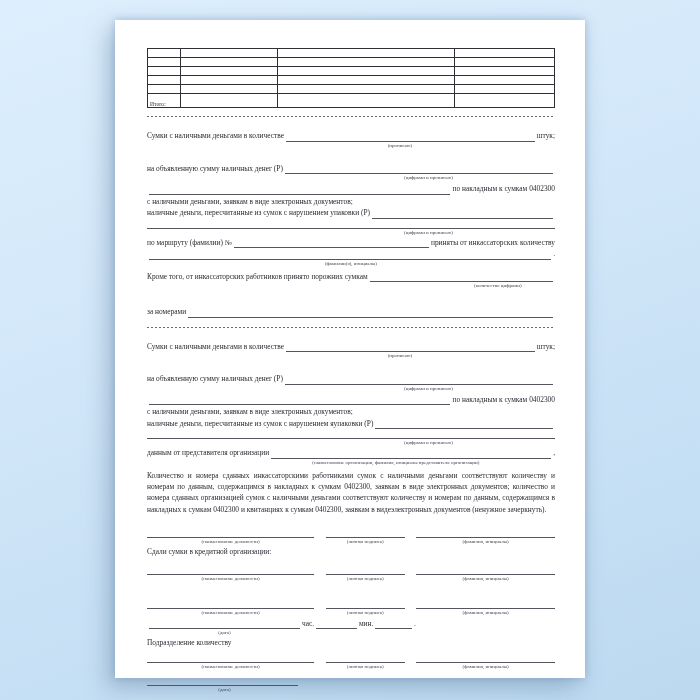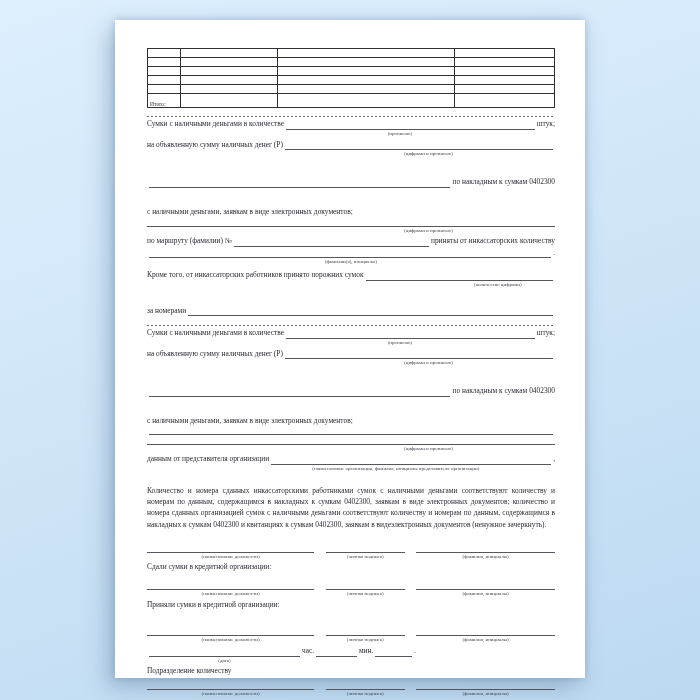--- a/index.html
+++ b/index.html
@@ -20,41 +20,41 @@
   .doc-table { width:100%; border-collapse:collapse; table-layout:fixed; }
   .doc-table td { border:1px solid #2f2f36; height:9px; font-size:5.6px; padding:0 2px; vertical-align:bottom; }
   .doc-table tr.total-row td { height:14px; }
   .c1{width:8%} .c2{width:24%} .c3{width:43.5%} .c4{width:24.5%}
   
   .dashes {
     height:1px; margin-top:8px;
     background-image: repeating-linear-gradient(90deg,#6a6a72 0 2px, transparent 2px 4px);
   }
   
-  .r { display:flex; align-items:flex-end; font-size:7.4px; line-height:10.5px; white-space:nowrap; margin-top:2px; }
+  .r { display:flex; align-items:flex-end; font-size:7.4px; line-height:10.5px; white-space:nowrap; margin-top:14px; }
   .blank { flex:1; border-bottom:0.8px solid #55555e; height:8px; margin:0 2px; }
   .lineonly { height:10px; border-bottom:0.8px solid #55555e; }
   .cap { font-size:5px; line-height:8px; color:#46464e; text-align:center; white-space:nowrap; }
   .cap-propis   { margin-left:34%; width:56%; }
   .cap-cifpro   { margin-left:46%; width:46%; }
   .cap-cifpro2  { margin-left:44%; width:50%; }
   .cap-fam      { margin-left:30%; width:40%; }
   .cap-kol      { margin-left:72%; width:28%; }
   .cap-org      { margin-left:28%; width:66%; }
   .cap-date     { margin-left:6%;  width:26%; }
-  .para { font-size:7.4px; line-height:11.4px; text-align:justify; margin-top:12px; }
+  .para { font-size:7.4px; line-height:11.4px; text-align:justify; margin-top:3px; }
   
   .sigrow  { display:flex; justify-content:space-between; }
   .sigcaps { display:flex; justify-content:space-between; font-size:5px; line-height:8px; color:#46464e; text-align:center; }
   .sw1{width:41%} .sw2{width:19.5%} .sw3{width:34%}
   .sigline { border-bottom:0.8px solid #55555e; height:9px; }
   
   .tb1{flex:0 0 37%} .tb2{flex:0 0 10%} .tb3{flex:0 0 9%}
   .shortline { width:37%; border-bottom:0.8px solid #55555e; height:10px; margin-top:5px; }
-  .mt1{margin-top:1px}.mt2{margin-top:2px}.mt3{margin-top:19px}.mt4{margin-top:4px}
+  .mt1{margin-top:1px}.mt2{margin-top:2px}.mt3{margin-top:2px}.mt4{margin-top:4px}
   .mt6{margin-top:17px}.mt8{margin-top:8px}.mt9{margin-top:9px}.mt14{margin-top:14px}
   .mt5{margin-top:5px}
 </style>
 </head>
 <body>
 
 <div class="paper">
 
   <table class="doc-table">
     <colgroup>
@@ -120,36 +120,40 @@
 
   <div class="r mt3">
     <span class="blank"></span>
     <span>по накладным к сумкам 0402300</span>
   </div>
 
   <div class="r mt3">
     <span>с наличными деньгами, заявкам в виде электронных документов;</span>
   </div>
 
+  <div class="r mt1">
+    <span>наличные деньги, пересчитанные из сумок с нарушением упаковки (Р)</span>
+    <span class="blank"></span>
+  </div>
   <div class="lineonly"></div>
   <div class="cap cap-cifpro2">(цифрами и прописью)</div>
 
   <div class="r mt1">
     <span>по маршруту (фамилии) №</span>
     <span class="blank"></span>
     <span>приняты от инкассаторских количеству</span>
   </div>
   <div class="r mt1">
     <span class="blank"></span>
     <span>.</span>
   </div>
   <div class="cap cap-fam">(фамилии(я), инициалы)</div>
 
   <div class="r mt4">
-    <span>Кроме того, от инкассаторских работников принято порожних сумок</span>
+    <span>Кроме того, от инкассаторских работников принято порожних сумкам</span>
     <span class="blank"></span>
   </div>
   <div class="cap cap-kol">(количество цифрами)</div>
 
   <div class="r mt6">
     <span>за номерами</span>
     <span class="blank"></span>
   </div>
 
   <div class="dashes mt9"></div>
@@ -170,20 +174,21 @@
   <div class="r mt3">
     <span class="blank"></span>
     <span>по накладным к сумкам 0402300</span>
   </div>
 
   <div class="r mt3">
     <span>с наличными деньгами, заявкам в виде электронных документов;</span>
   </div>
 
   <div class="r mt1">
+    <span>наличные деньги, пересчитанные из сумок с нарушением яупаковки (Р)</span>
     <span class="blank"></span>
   </div>
   <div class="lineonly"></div>
   <div class="cap cap-cifpro2">(цифрами и прописью)</div>
 
   <div class="r mt1">
     <span>данным от представителя организации</span>
     <span class="blank"></span>
     <span>,</span>
   </div>
@@ -207,23 +212,20 @@
 
   <div class="sigrow mt8">
     <span class="sw1 sigline"></span>
     <span class="sw2 sigline"></span>
     <span class="sw3 sigline"></span>
   </div>
   <div class="sigcaps">
     <span class="sw1">(наименование должности)</span>
     <span class="sw2">(личная подпись)</span>
     <span class="sw3">(фамилия, инициалы)</span>
-  </div>
-  <div class="r mt2">
-    <span>Приняли сумки в кредитной организации:</span>
   </div>
 
   <div class="sigrow mt6">
     <span class="sw1 sigline"></span>
     <span class="sw2 sigline"></span>
     <span class="sw3 sigline"></span>
   </div>
   <div class="sigcaps">
     <span class="sw1">(наименование должности)</span>
     <span class="sw2">(личная подпись)</span>

